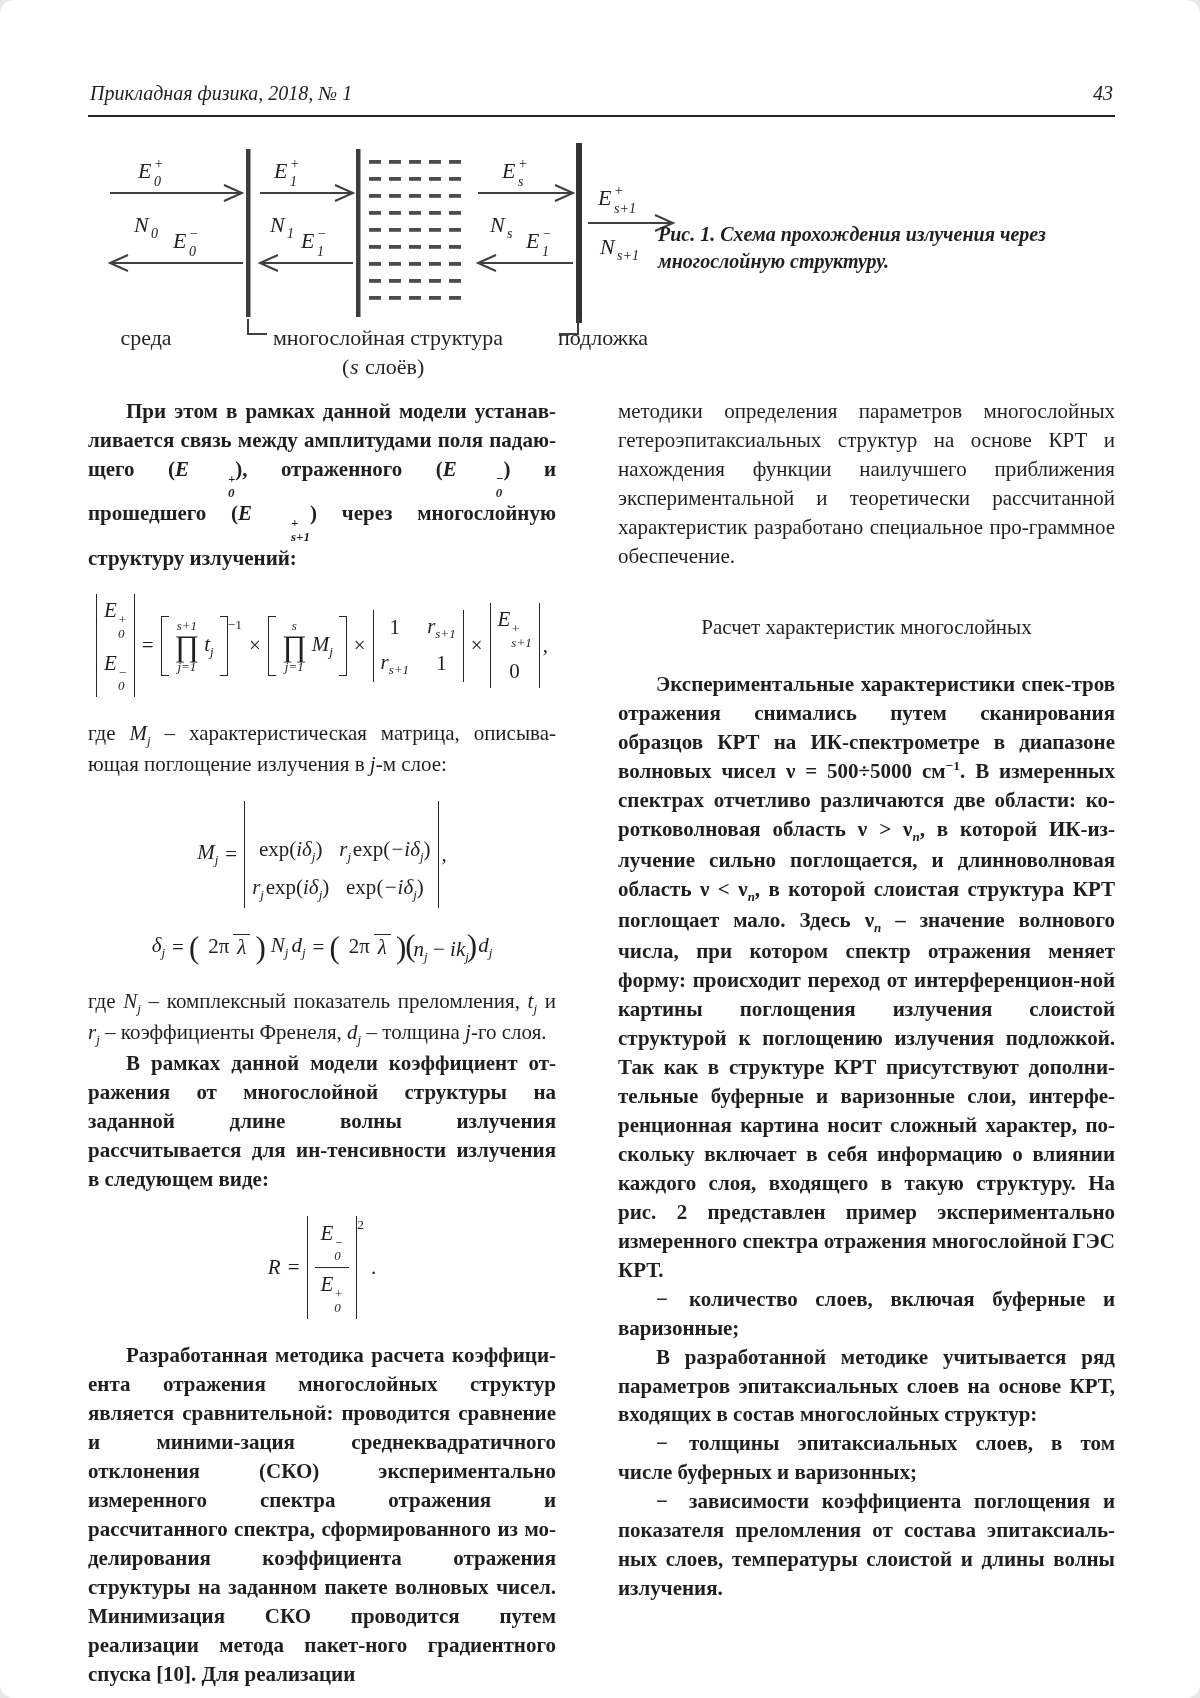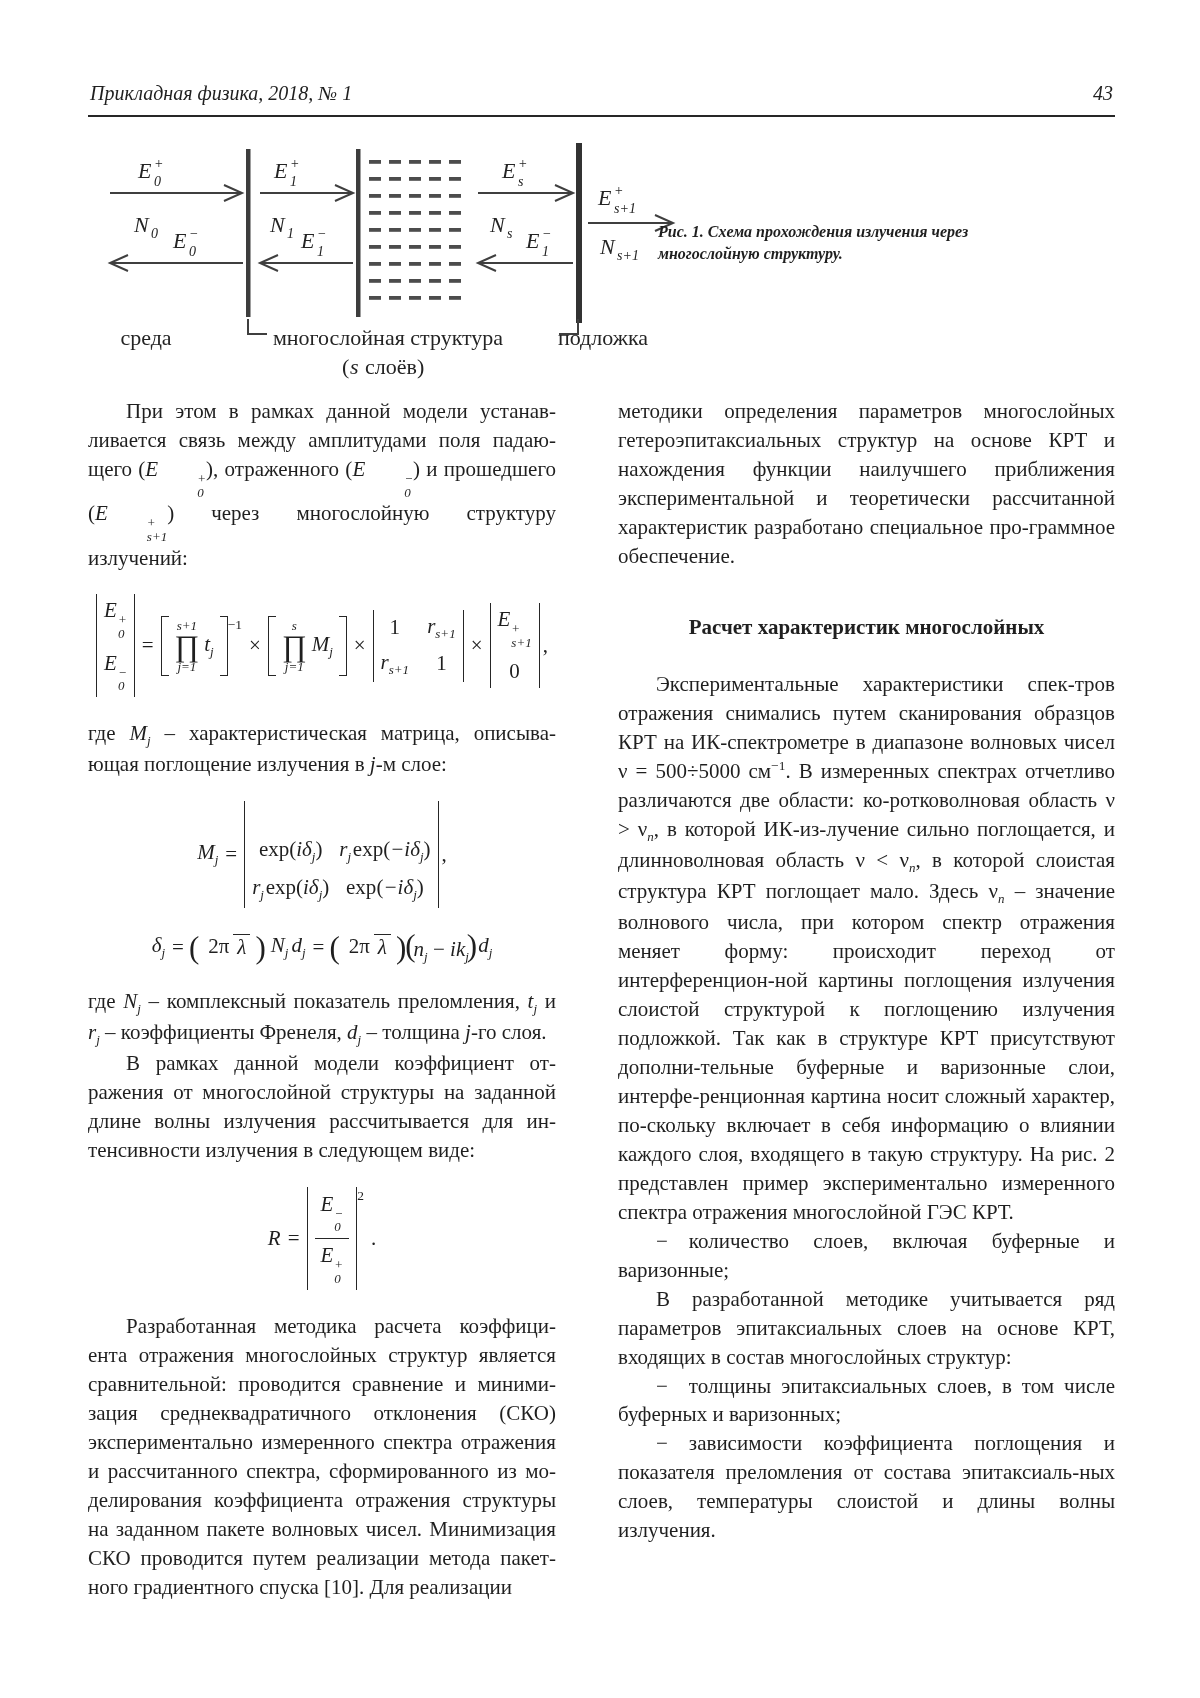--- a/index.html
+++ b/index.html
@@ -1,46 +1,46 @@
 <!DOCTYPE html>
 <html><head>
 <meta charset="utf-8">
 <style>
   html,body{margin:0;padding:0;background:#e8e8e8;}
   .page{
     width:1200px;height:1698px;margin:0 auto;background:#ffffff;
     position:relative;overflow:hidden;color:#1f1f1f;
     font-family:"Liberation Serif","DejaVu Serif",serif;
-    box-sizing:border-box;padding:0 85px 0 88px;
+    box-sizing:border-box;padding:0 85px 0 88px;border-radius:14px;
   }
   
   .hdr{
     margin-top:82px;display:flex;justify-content:space-between;align-items:baseline;
     font-style:italic;font-size:20px;padding:0 2px 10px 2px;
     border-bottom:2.6px solid #262626;
   }
   
   .figwrap{position:relative;height:252px;margin-top:16px;}
   .figwrap svg{position:absolute;left:0;top:0;}
   svg text{font-family:"Liberation Serif","DejaVu Serif",serif;fill:#242424;}
   .svgit{font-style:italic;font-size:22px;}
   .svgsm{font-style:italic;font-size:14px;}
   .svgz{font-size:22px;}
   .caption{
     position:absolute;left:570px;top:88px;width:392px;
-    font-weight:bold;font-style:italic;font-size:16px;line-height:1.35;
+    font-weight:bold;font-style:italic;font-size:20px;line-height:1.35;
   }
   
   .cols{display:flex;margin-top:12px;}
   .colL{width:468px;flex:none;}
   .colR{width:497px;flex:none;margin-left:62px;}
   p{margin:0;font-size:21px;line-height:1.38;}
   .jt{text-align:justify;}
-  .ind{text-indent:38px;}
-  .h2{font-weight:bold;text-align:center;font-size:21px;line-height:1.38;margin:42px 0 28px 0;}
+  .ind{text-indent:38px;font-weight:bold;}
+  .h2{font-weight:normal;text-align:center;font-size:21px;line-height:1.38;margin:42px 0 28px 0;}
   
   .mt{white-space:nowrap;}
   .mv{font-style:italic;}
   .msub{font-size:13px;font-style:italic;}
   .msup{font-size:13.5px;}
   .susb{display:inline-flex;flex-direction:column;align-items:flex-start;
         font-size:13px;line-height:1.05;vertical-align:-7px;font-style:italic;margin-left:1px;}
   .fml{display:flex;align-items:center;justify-content:center;column-gap:7px;
        font-size:21px;margin:22px 0;}
   .det{display:inline-flex;align-items:center;

